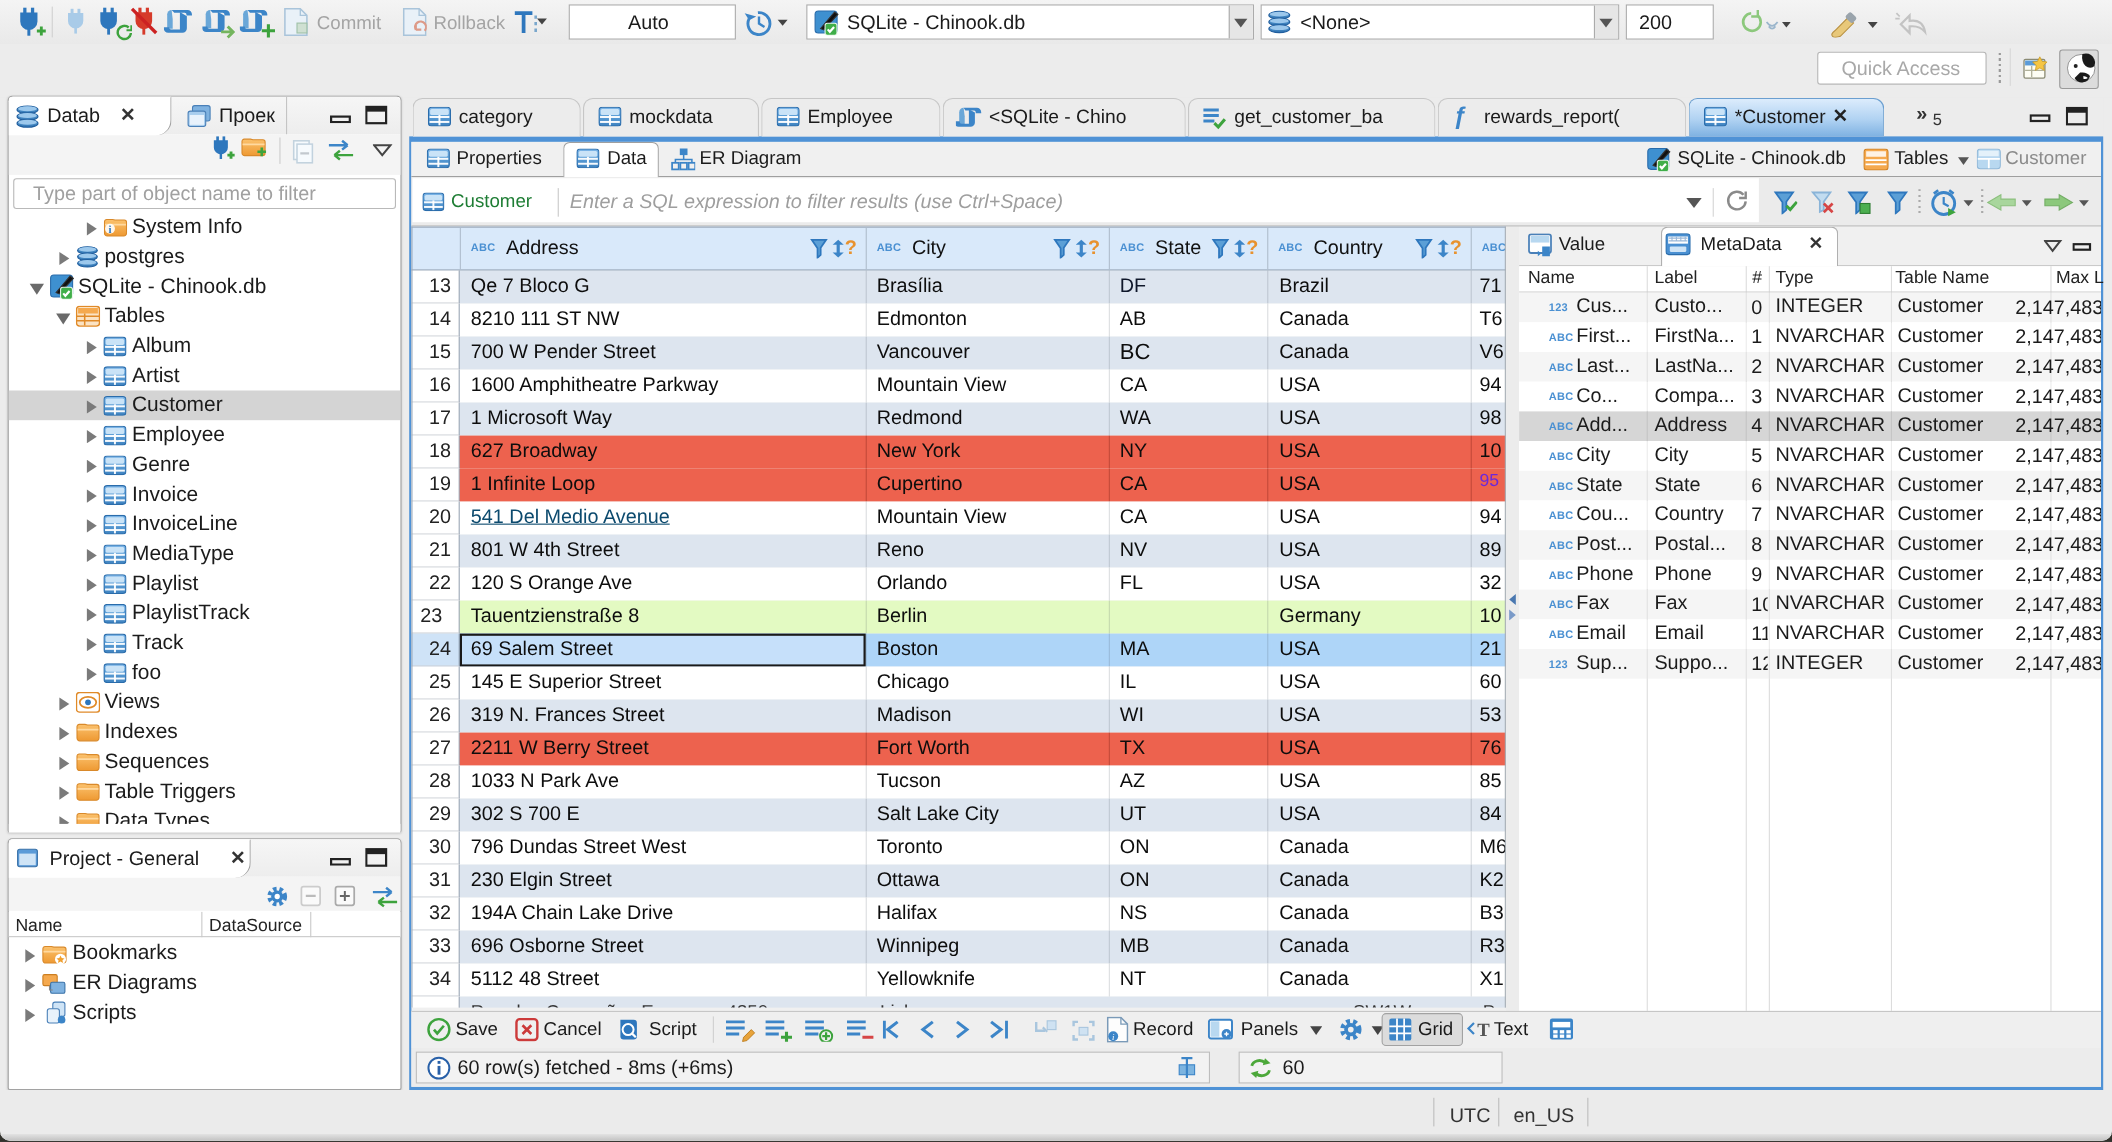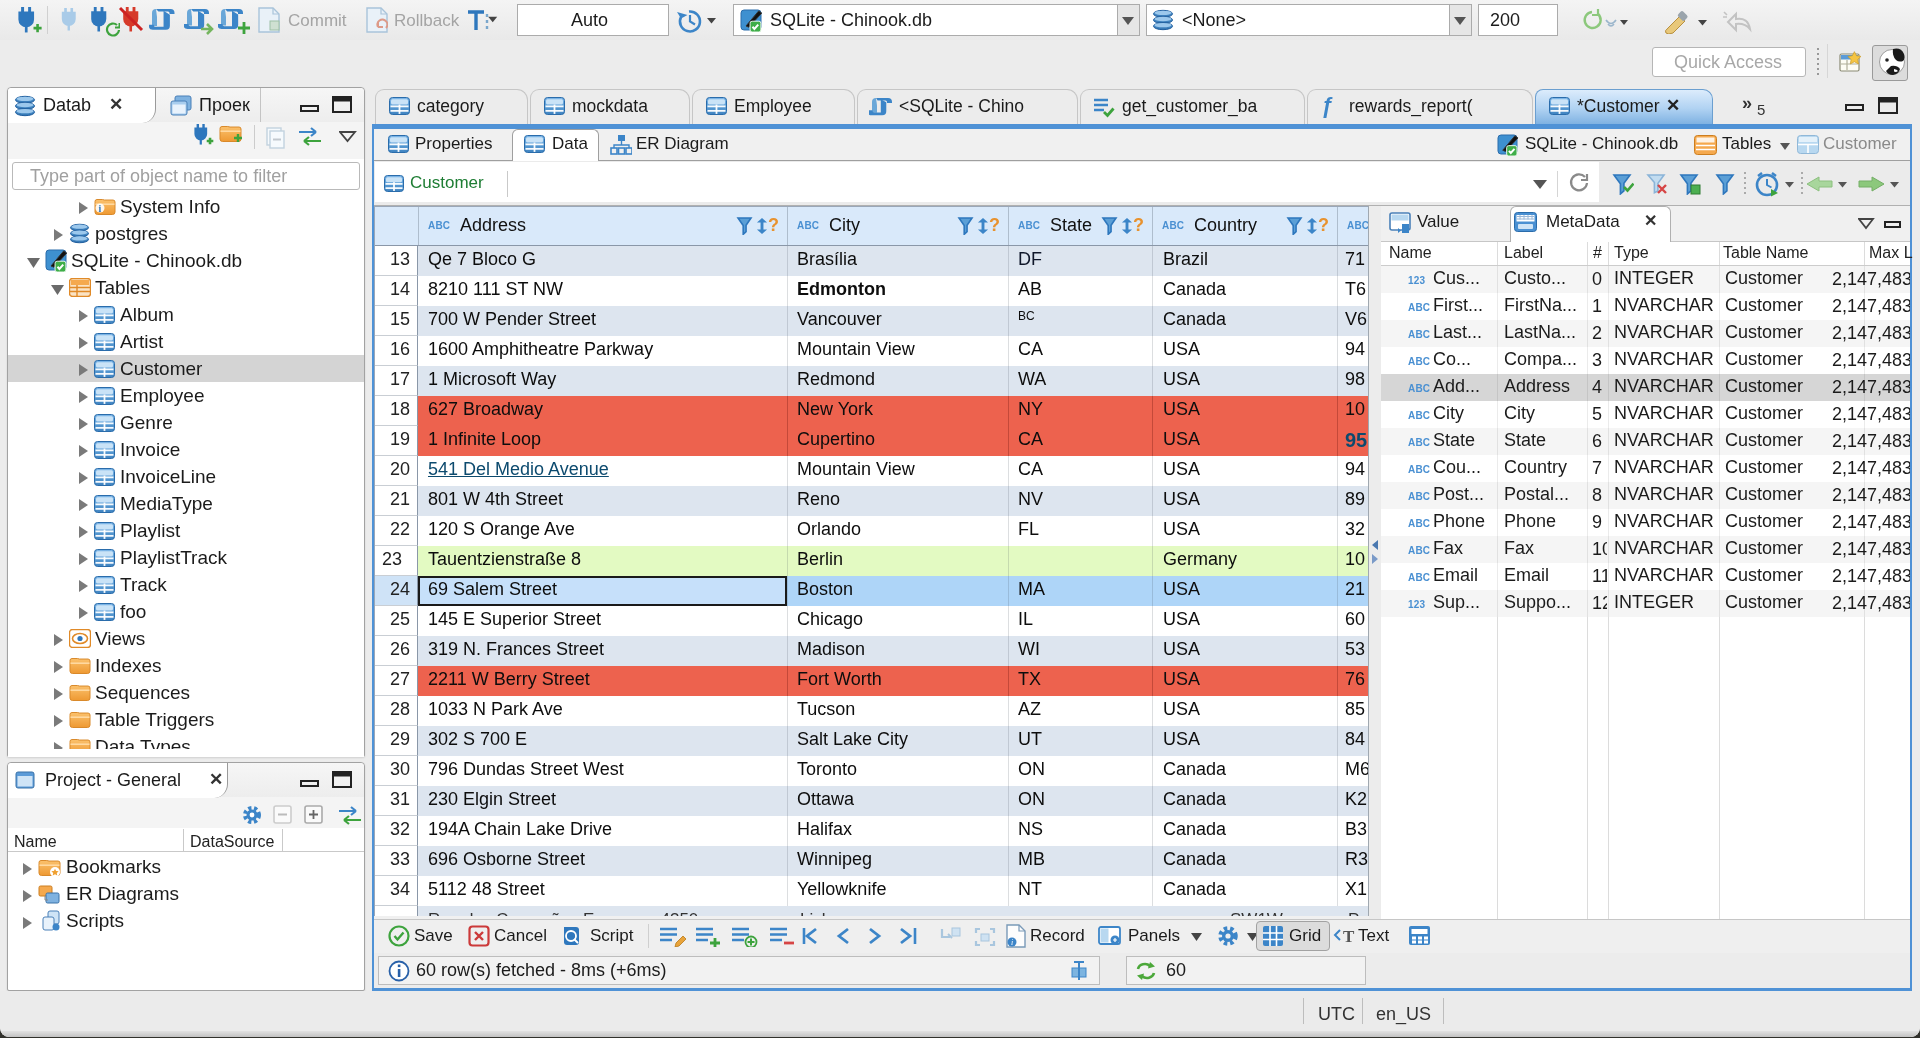--- a/index.html
+++ b/index.html
@@ -631,20 +631,21 @@
 <div class="ab" style="left:375px;top:162px;width:1224px;height:40px;background:#fff;"></div>
 <svg class="ic" style="left:384px;top:175px;" width="20" height="17" viewBox="0 0 20 17">
       <rect x="0.5" y="0.5" width="19" height="16" rx="3" fill="url(#tg)" stroke="#2a6cab"></rect>
       <rect x="2" y="2.2" width="16" height="5.1" rx="1.5" fill="#cfe6f8" opacity="0.95"></rect>
       <rect x="1.5" y="7.989999999999999" width="17" height="1.8" fill="#fff" opacity="0.95"></rect>
       <rect x="1.5" y="12.24" width="17" height="1.8" fill="#fff" opacity="0.95"></rect>
       <rect x="9.1" y="7.14" width="1.8" height="8.84" fill="#fff" opacity="0.95"></rect>
     </svg>
 <div class="txt" style="left:410px;top:173px;font-size:17px;color:#1e7d34;font-weight:normal;">Customer</div>
 <div class="vline" style="left:507px;top:171px;height:26px;background:#c9c9c9;"></div>
+<div class="txt" style="left:518px;top:173px;font-size:18px;color:#9e9e9e;font-weight:normal;font-style:italic;">Enter a SQL expression to filter results (use Ctrl+Space)</div>
 <svg class="ic" style="left:1532px;top:179px;" width="16" height="11" viewBox="0 0 16 11">
       <path d="M1 1 h14 l-7 9 Z" fill="#555"></path>
     </svg>
 <div class="vline" style="left:1557px;top:171px;height:26px;background:#d5d5d5;"></div>
 <svg class="ic" style="left:1566px;top:172px;" width="26" height="22" viewBox="0 0 26 22">
       <path d="M19 5 a8 8 0 1 0 2 6 M21 2 v6 h-6" fill="none" stroke="#8a8a8a" stroke-width="2.2"></path>
     </svg>
 <svg class="ic" style="left:1612px;top:173px;" width="22" height="22" viewBox="0 0 22 22">
       <path d="M2 2 h16 l-6.08 8.36 v7.48 l-3.52 3.08 v-10.120000000000001 Z" fill="#5b9fd6" stroke="#2e77bd" stroke-width="1.6"></path>
       <path d="M12 14 l3.5 3.5 l6 -7" stroke="#3da33d" stroke-width="2.6" fill="none"></path>
@@ -741,34 +742,34 @@
 <div class="txt" style="left:1163px;top:249px;font-size:18px;color:#0d0d0d;font-weight:normal;">Brazil</div>
 <div class="txt" style="left:1345px;top:249px;font-size:18px;color:#0d0d0d;font-weight:normal;">71</div>
 <div class="ab" style="left:374px;top:276px;width:44px;height:30px;background:#ffffff;border-bottom:1px solid #c9ced4;border-right:1px solid #8a97a8;"></div>
 <div class="txt" style="left:374px;top:279px;width:36px;text-align:right;font-size:18px;color:#222;">14</div>
 <div class="ab" style="left:418px;top:276px;width:951px;height:30px;background:#ffffff;"></div>
 <div class="vline" style="left:787px;top:276px;height:30px;background:rgba(60,70,85,0.18);"></div>
 <div class="vline" style="left:1008px;top:276px;height:30px;background:rgba(60,70,85,0.18);"></div>
 <div class="vline" style="left:1152px;top:276px;height:30px;background:rgba(60,70,85,0.18);"></div>
 <div class="vline" style="left:1337px;top:276px;height:30px;background:rgba(60,70,85,0.18);"></div>
 <div class="txt" style="left:428px;top:279px;font-size:18px;color:#0d0d0d;font-weight:normal;">8210 111 ST NW</div>
-<div class="txt" style="left:797px;top:279px;font-size:18px;color:#0d0d0d;font-weight:bold;">Edmonton</div>
+<div class="txt" style="left:797px;top:279px;font-size:18px;color:#0d0d0d;font-weight:normal;">Edmonton</div>
 <div class="txt" style="left:1018px;top:279px;font-size:18px;color:#0d0d0d;font-weight:normal;">AB</div>
 <div class="txt" style="left:1163px;top:279px;font-size:18px;color:#0d0d0d;font-weight:normal;">Canada</div>
 <div class="txt" style="left:1345px;top:279px;font-size:18px;color:#0d0d0d;font-weight:normal;">T6</div>
 <div class="ab" style="left:374px;top:306px;width:44px;height:30px;background:#ffffff;border-bottom:1px solid #c9ced4;border-right:1px solid #8a97a8;"></div>
 <div class="txt" style="left:374px;top:309px;width:36px;text-align:right;font-size:18px;color:#222;">15</div>
 <div class="ab" style="left:418px;top:306px;width:951px;height:30px;background:#dde5ef;"></div>
 <div class="vline" style="left:787px;top:306px;height:30px;background:rgba(60,70,85,0.18);"></div>
 <div class="vline" style="left:1008px;top:306px;height:30px;background:rgba(60,70,85,0.18);"></div>
 <div class="vline" style="left:1152px;top:306px;height:30px;background:rgba(60,70,85,0.18);"></div>
 <div class="vline" style="left:1337px;top:306px;height:30px;background:rgba(60,70,85,0.18);"></div>
 <div class="txt" style="left:428px;top:309px;font-size:18px;color:#0d0d0d;font-weight:normal;">700 W Pender Street</div>
 <div class="txt" style="left:797px;top:309px;font-size:18px;color:#0d0d0d;font-weight:normal;">Vancouver</div>
-<div class="txt" style="left:1018px;top:309px;font-size:12px;color:#0d0d0d;font-weight:normal;">BC</div>
+<div class="txt" style="left:1018px;top:309px;font-size:20px;color:#0d0d0d;font-weight:normal;">BC</div>
 <div class="txt" style="left:1163px;top:309px;font-size:18px;color:#0d0d0d;font-weight:normal;">Canada</div>
 <div class="txt" style="left:1345px;top:309px;font-size:18px;color:#0d0d0d;font-weight:normal;">V6</div>
 <div class="ab" style="left:374px;top:336px;width:44px;height:30px;background:#ffffff;border-bottom:1px solid #c9ced4;border-right:1px solid #8a97a8;"></div>
 <div class="txt" style="left:374px;top:339px;width:36px;text-align:right;font-size:18px;color:#222;">16</div>
 <div class="ab" style="left:418px;top:336px;width:951px;height:30px;background:#ffffff;"></div>
 <div class="vline" style="left:787px;top:336px;height:30px;background:rgba(60,70,85,0.18);"></div>
 <div class="vline" style="left:1008px;top:336px;height:30px;background:rgba(60,70,85,0.18);"></div>
 <div class="vline" style="left:1152px;top:336px;height:30px;background:rgba(60,70,85,0.18);"></div>
 <div class="vline" style="left:1337px;top:336px;height:30px;background:rgba(60,70,85,0.18);"></div>
 <div class="txt" style="left:428px;top:339px;font-size:18px;color:#0d0d0d;font-weight:normal;">1600 Amphitheatre Parkway</div>
@@ -804,21 +805,21 @@
 <div class="txt" style="left:374px;top:429px;width:36px;text-align:right;font-size:18px;color:#222;">19</div>
 <div class="ab" style="left:418px;top:426px;width:951px;height:30px;background:#ed624e;"></div>
 <div class="vline" style="left:787px;top:426px;height:30px;background:rgba(120,30,20,0.35);"></div>
 <div class="vline" style="left:1008px;top:426px;height:30px;background:rgba(120,30,20,0.35);"></div>
 <div class="vline" style="left:1152px;top:426px;height:30px;background:rgba(120,30,20,0.35);"></div>
 <div class="vline" style="left:1337px;top:426px;height:30px;background:rgba(120,30,20,0.35);"></div>
 <div class="txt" style="left:428px;top:429px;font-size:18px;color:#0d0d0d;font-weight:normal;">1 Infinite Loop</div>
 <div class="txt" style="left:797px;top:429px;font-size:18px;color:#0d0d0d;font-weight:normal;">Cupertino</div>
 <div class="txt" style="left:1018px;top:429px;font-size:18px;color:#0d0d0d;font-weight:normal;">CA</div>
 <div class="txt" style="left:1163px;top:429px;font-size:18px;color:#0d0d0d;font-weight:normal;">USA</div>
-<div class="txt" style="left:1345px;top:429px;font-size:20px;color:#0c4a6e;font-weight:bold;">95</div>
+<div class="txt" style="left:1345px;top:429px;font-size:16px;color:#6d28d9;font-weight:normal;">95</div>
 <div class="ab" style="left:374px;top:456px;width:44px;height:30px;background:#ffffff;border-bottom:1px solid #c9ced4;border-right:1px solid #8a97a8;"></div>
 <div class="txt" style="left:374px;top:459px;width:36px;text-align:right;font-size:18px;color:#222;">20</div>
 <div class="ab" style="left:418px;top:456px;width:951px;height:30px;background:#ffffff;"></div>
 <div class="vline" style="left:787px;top:456px;height:30px;background:rgba(60,70,85,0.18);"></div>
 <div class="vline" style="left:1008px;top:456px;height:30px;background:rgba(60,70,85,0.18);"></div>
 <div class="vline" style="left:1152px;top:456px;height:30px;background:rgba(60,70,85,0.18);"></div>
 <div class="vline" style="left:1337px;top:456px;height:30px;background:rgba(60,70,85,0.18);"></div>
 <div class="txt" style="left:428px;top:459px;font-size:18px;color:#0c4a6e;font-weight:normal;text-decoration:underline;">541 Del Medio Avenue</div>
 <div class="txt" style="left:797px;top:459px;font-size:18px;color:#0d0d0d;font-weight:normal;">Mountain View</div>
 <div class="txt" style="left:1018px;top:459px;font-size:18px;color:#0d0d0d;font-weight:normal;">CA</div>

